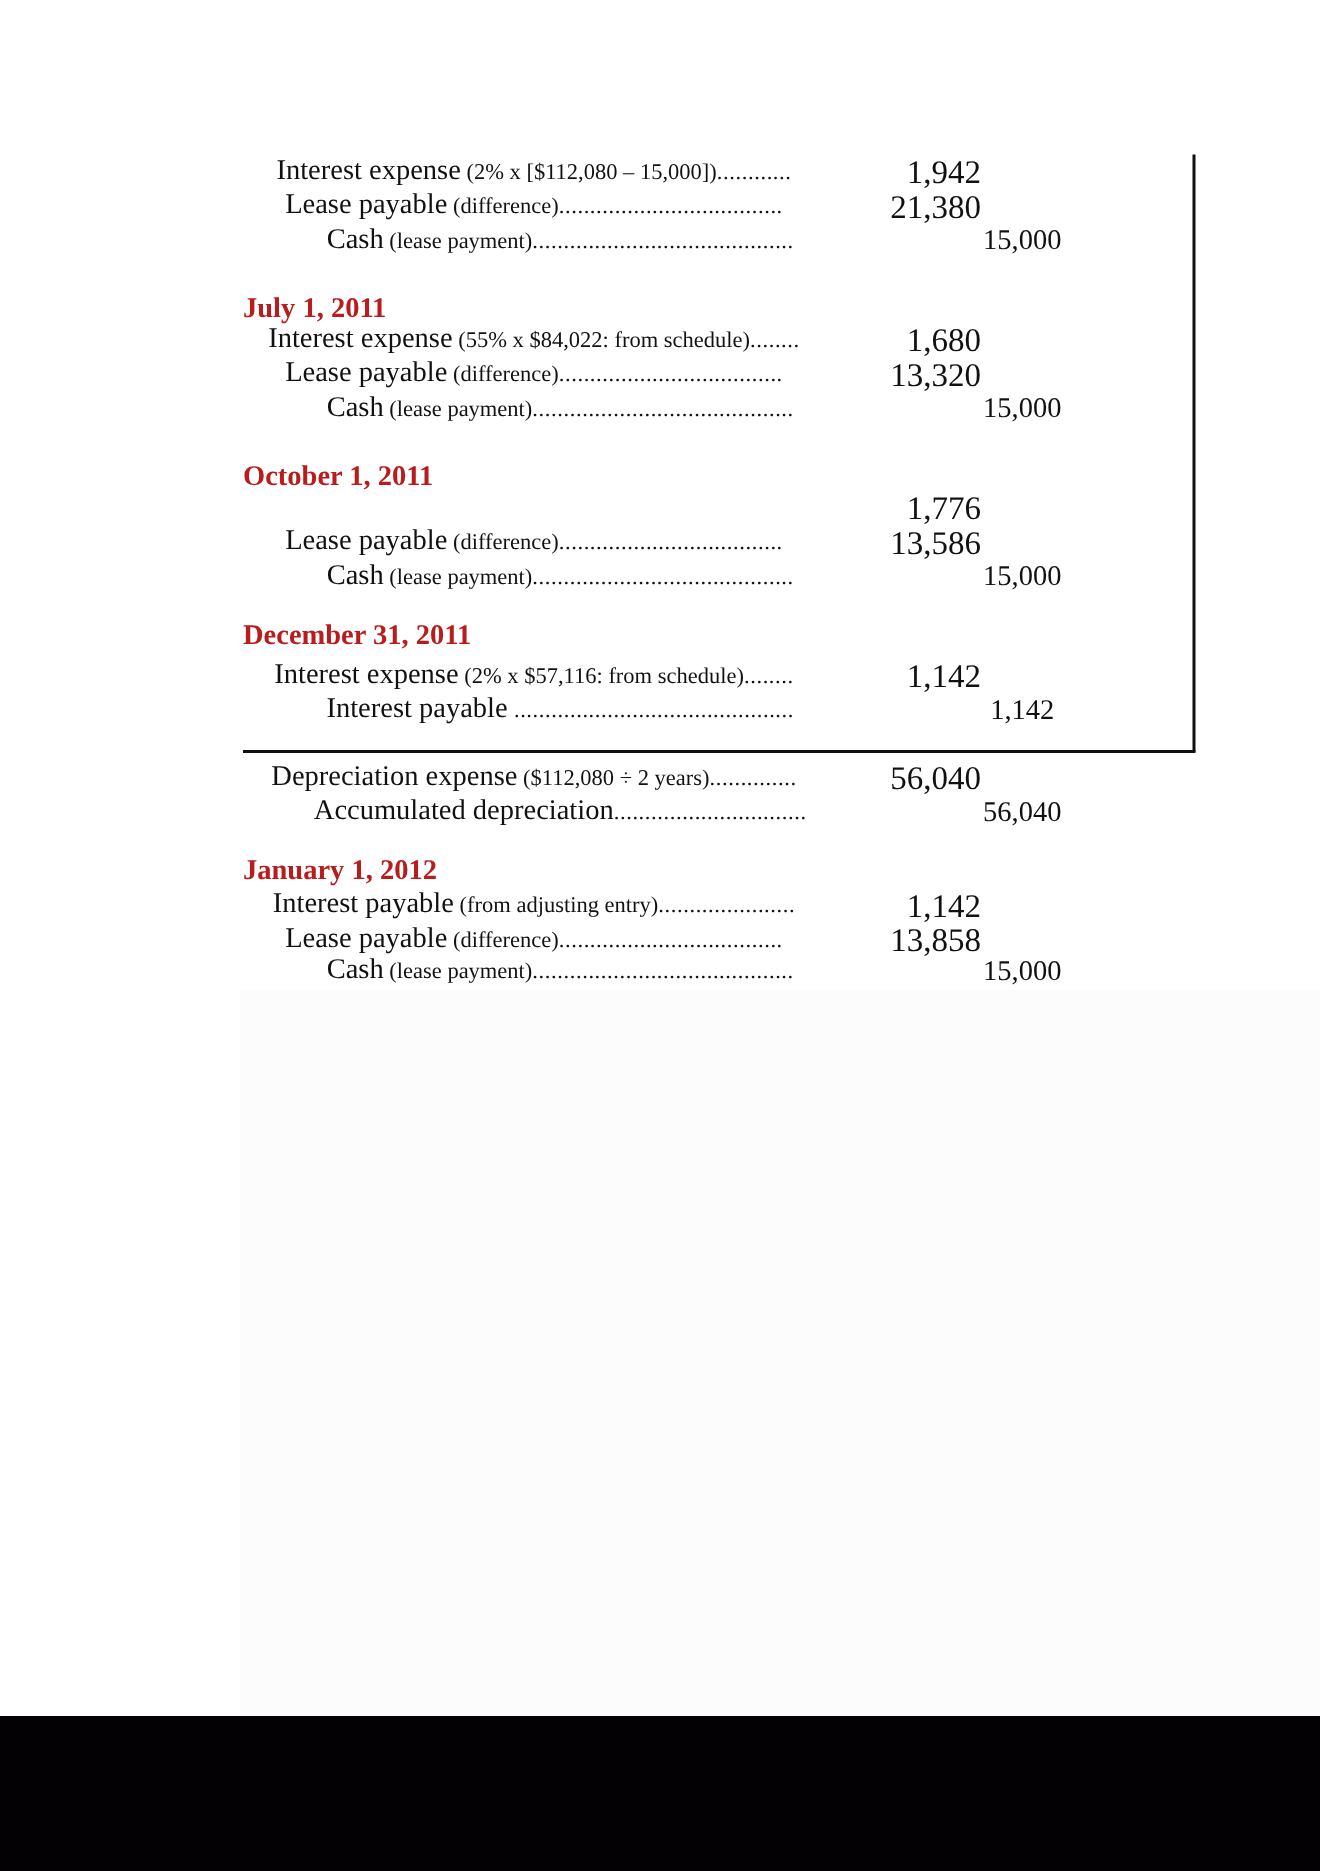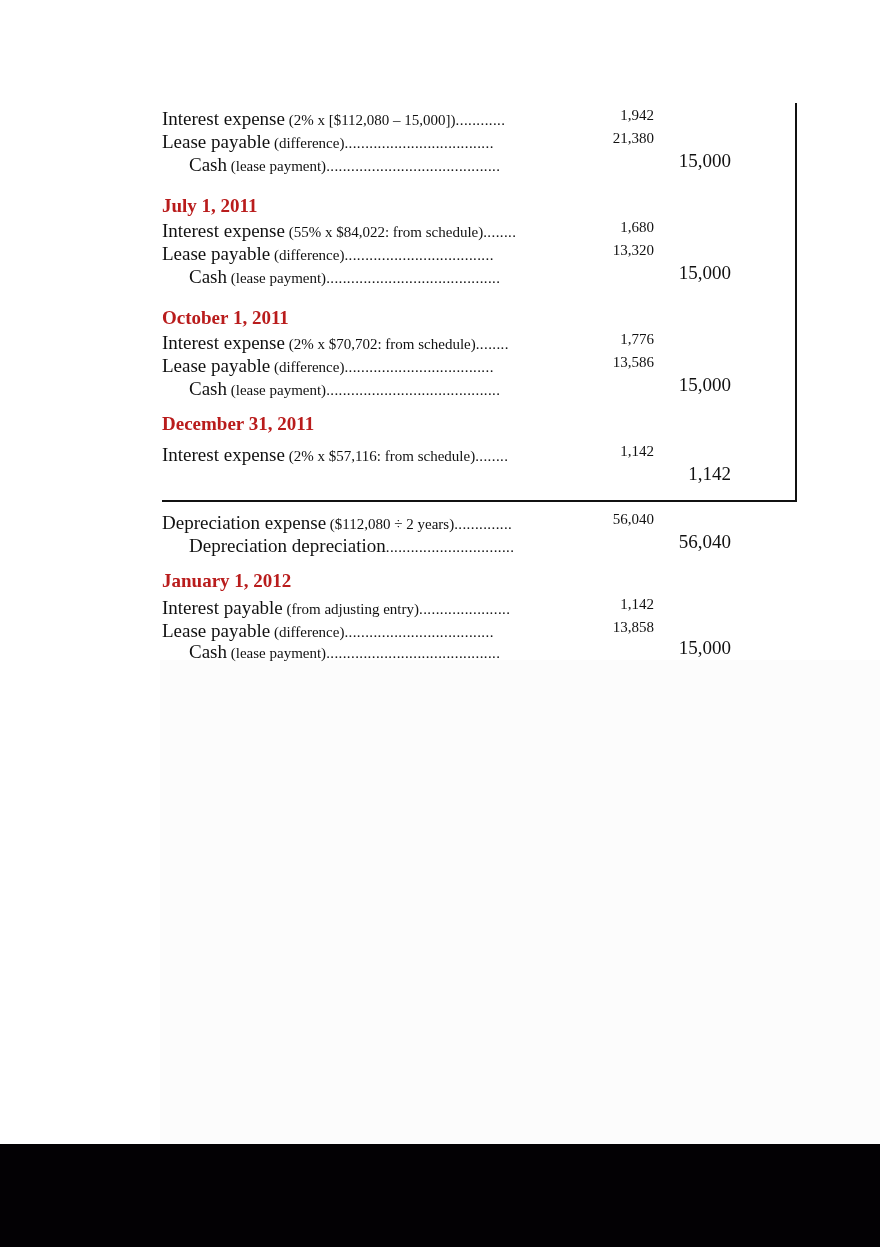--- a/index.html
+++ b/index.html
@@ -10,27 +10,27 @@
     color:#111;
   }
   .page { position:absolute; left:0; top:0; width:880px; height:1144px; background:#fff; }
   .page-right { position:absolute; left:160px; top:660px; width:720px; height:484px; background:#fcfcfc; }
   .bottom-band { position:absolute; left:0; top:1144px; width:880px; height:103px; background:#030104; }
 
   .box-right { position:absolute; left:795px; top:103px; width:1.5px; height:398px; background:#111; }
   .box-bottom { position:absolute; left:162px; top:500px; width:635px; height:1.5px; background:#111; }
 
   .row { position:absolute; left:162px; width:640px; height:22px; }
-  .lbl { position:absolute; left:0; top:0; width:388px; white-space:nowrap; overflow:hidden; font-size:19px; line-height:30px; }
+  .lbl { position:absolute; left:0; top:0; width:388px; white-space:nowrap; overflow:hidden; font-size:19px; line-height:20px;text-align:center; }
   .lbl.indent { left:27px; width:369px; }
   .lbl .main { font-size:19px; }
   .lbl .note { font-size:15px; }
   .lbl .dots { font-size:15px; letter-spacing:0.4px; }
-  .dr { position:absolute; left:390px; width:102px; top:0; text-align:right; font-size:15px; line-height:22px; }
-  .cr { position:absolute; left:470px; width:99px; top:0; text-align:right; font-size:19px; line-height:22px; }
+  .dr { position:absolute; left:390px; width:102px; top:0; text-align:right; font-size:22px; line-height:22px; }
+  .cr { position:absolute; left:470px; width:99px; top:0; text-align:center; font-size:19px; line-height:22px; }
   .date { position:absolute; left:162px; font-size:19px; font-weight:bold; color:#b91c1c; line-height:22px; }
 </style>
 </head>
 <body>
 
 <div class="page"></div>
 <div class="page-right"></div>
 
 <div class="box-right"></div>
 <div class="box-bottom"></div>
@@ -57,47 +57,47 @@
   <span class="lbl"><span class="main">Lease payable</span><span class="note"> (difference)</span><span class="dots">....................................</span></span>
   <span class="dr">13,320</span>
 </div>
 <div class="row" style="top:262px">
   <span class="lbl indent"><span class="main">Cash</span><span class="note"> (lease payment)</span><span class="dots">..........................................</span></span>
   <span class="cr">15,000</span>
 </div>
 
 <div class="date" style="top:307px">October 1, 2011</div>
 <div class="row" style="top:328px">
-  <span class="lbl"><span class="main">Interest expense</span><span class="note"> (2% x $70,702: from schedule)</span><span class="dots">........</span></span>
   <span class="dr">1,776</span>
 </div>
 <div class="row" style="top:351px">
   <span class="lbl"><span class="main">Lease payable</span><span class="note"> (difference)</span><span class="dots">....................................</span></span>
   <span class="dr">13,586</span>
 </div>
 <div class="row" style="top:374px">
   <span class="lbl indent"><span class="main">Cash</span><span class="note"> (lease payment)</span><span class="dots">..........................................</span></span>
   <span class="cr">15,000</span>
 </div>
 
 <div class="date" style="top:413px">December 31, 2011</div>
 <div class="row" style="top:440px">
   <span class="lbl"><span class="main">Interest expense</span><span class="note"> (2% x $57,116: from schedule)</span><span class="dots">........</span></span>
   <span class="dr">1,142</span>
 </div>
 <div class="row" style="top:463px">
+  <span class="lbl indent"><span class="main">Interest payable</span><span class="note"></span><span class="dots"> .............................................</span></span>
   <span class="cr">1,142</span>
 </div>
 
 <div class="row" style="top:508px">
   <span class="lbl"><span class="main">Depreciation expense</span><span class="note"> ($112,080 ÷ 2 years)</span><span class="dots">..............</span></span>
   <span class="dr">56,040</span>
 </div>
 <div class="row" style="top:531px">
-  <span class="lbl indent"><span class="main">Depreciation depreciation</span><span class="note"></span><span class="dots">...............................</span></span>
+  <span class="lbl indent"><span class="main">Accumulated depreciation</span><span class="note"></span><span class="dots">...............................</span></span>
   <span class="cr">56,040</span>
 </div>
 
 <div class="date" style="top:570px">January 1, 2012</div>
 <div class="row" style="top:593px">
   <span class="lbl"><span class="main">Interest payable</span><span class="note"> (from adjusting entry)</span><span class="dots">......................</span></span>
   <span class="dr">1,142</span>
 </div>
 <div class="row" style="top:616px">
   <span class="lbl"><span class="main">Lease payable</span><span class="note"> (difference)</span><span class="dots">....................................</span></span>

